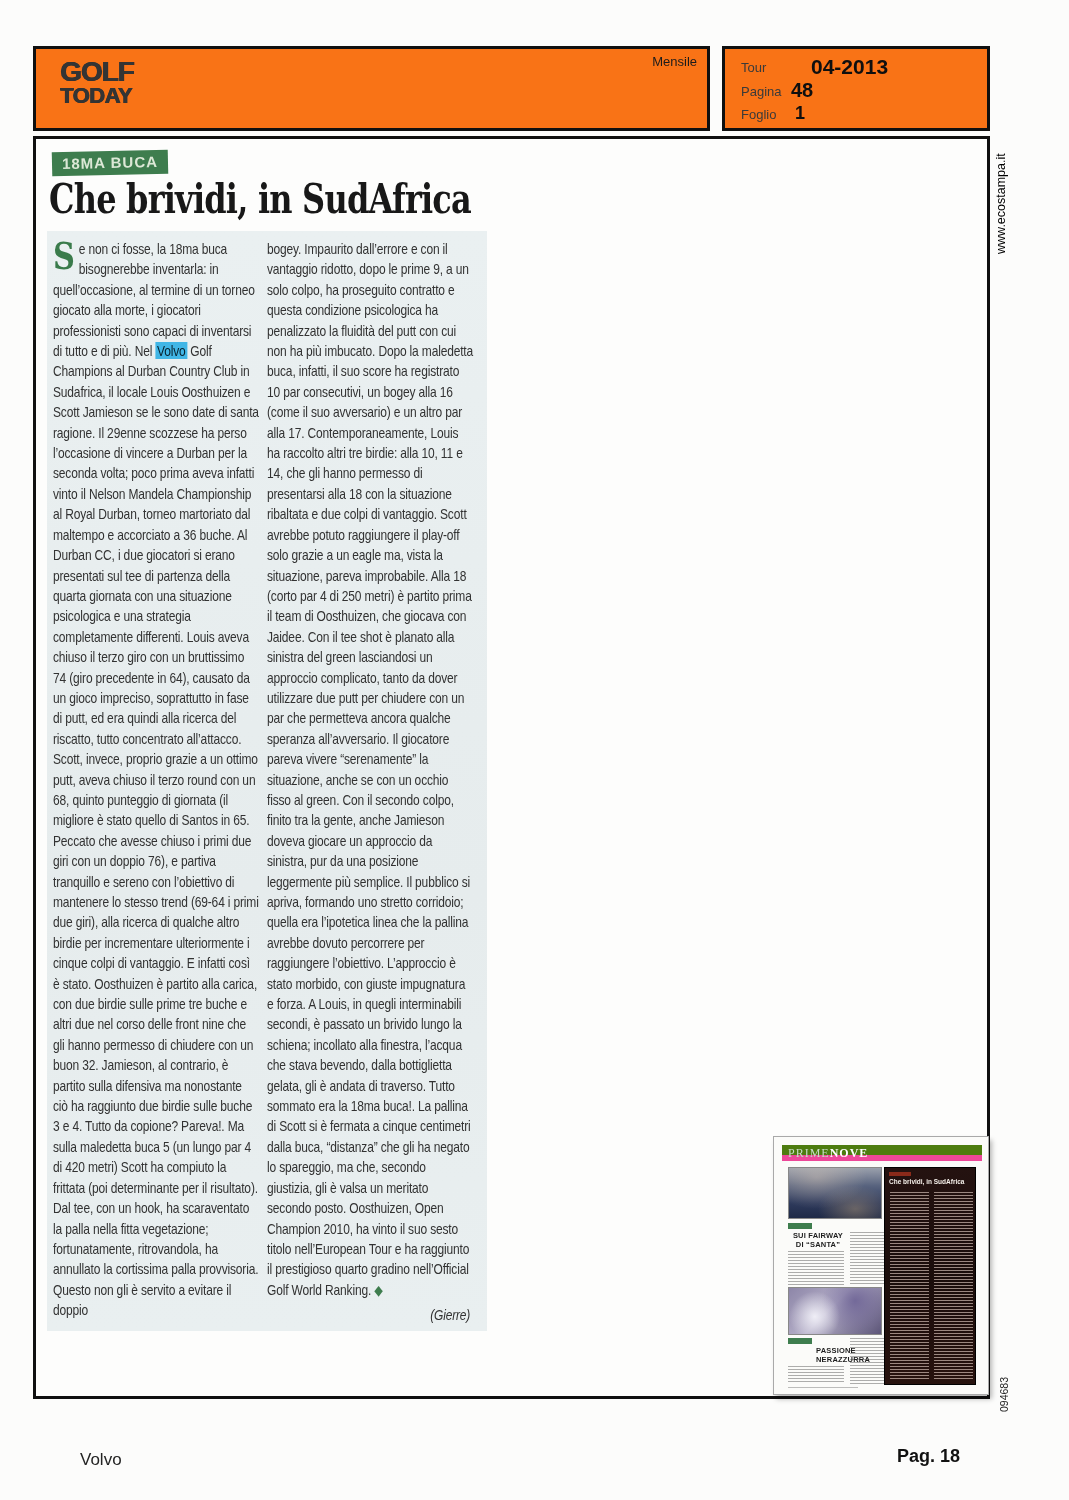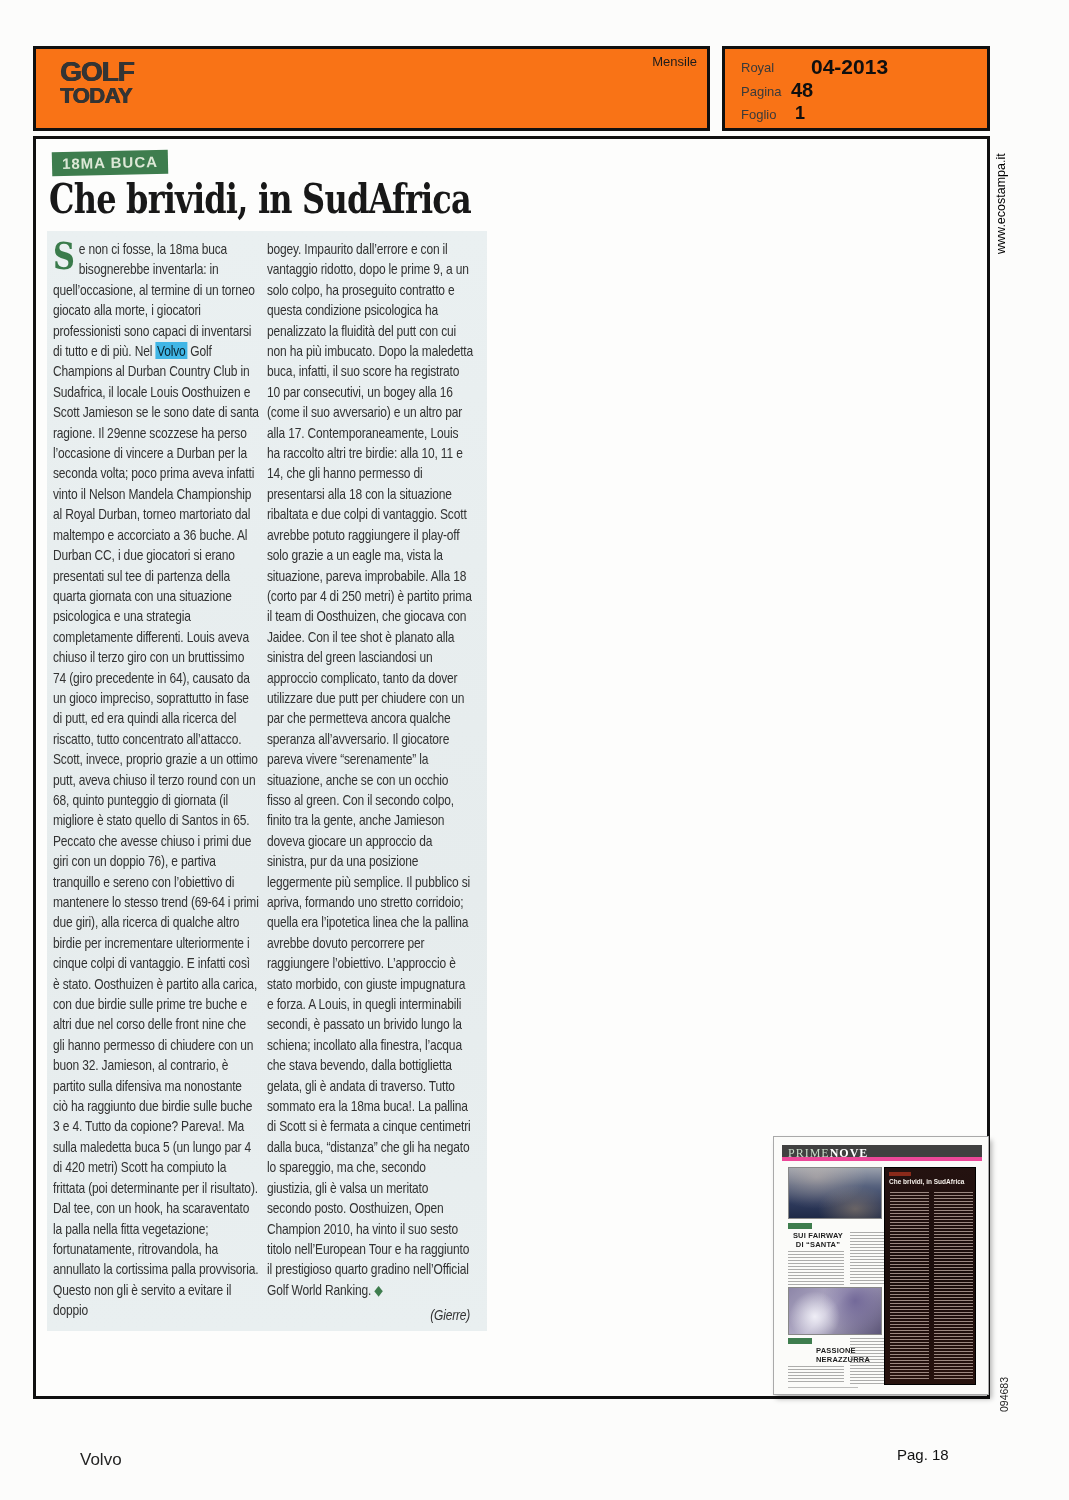--- a/index.html
+++ b/index.html
@@ -73,23 +73,23 @@
   #byline { text-align:right; font-style:italic; margin-top:5px; padding-right:4px; }
 
   
   #thumb {
     position:absolute; left:737px; top:997px; width:216px; height:259px;
     background:#fbfbf9; border:1px solid #a9a9a9;
     box-shadow:3px 4px 5px rgba(0,0,0,0.28);
   }
   #thumb-masthead {
     position:absolute; left:8px; top:8px; width:200px; height:16px;
-    background:#404040; color:#fff; line-height:16px; padding-left:6px;
+    background:#4d7c0f; color:#fff; line-height:16px; padding-left:6px;
     font-family:"Liberation Serif", serif; font-size:12px; letter-spacing:1px;
-    border-bottom:4px solid #ec4899;
+    border-bottom:6px solid #ec4899;
   }
   #thumb-masthead .light { color:#c9dcc9; }
   #thumb-masthead .bold  { color:#ffffff; font-weight:bold; }
   .thumb-photo { position:absolute; border:1px solid #888; }
   #thumb-photo1 {
     left:14px; top:30px; width:94px; height:52px;
     background:
       radial-gradient(ellipse at 30% 18%, rgba(225,205,185,0.4), transparent 55%),
       radial-gradient(ellipse at 72% 82%, rgba(255,210,140,0.3), transparent 40%),
       linear-gradient(180deg,#9aa0ac 0%,#59647f 35%,#2e3a5c 70%,#1f2a47 100%);
@@ -142,37 +142,37 @@
 
   
   #disclaimer-strip {
     position:absolute; left:0; top:1404px; width:1047px; height:23px;
     background:#fffffe; border-top:3px solid #000; border-bottom:3px solid #000;
     border-right:3px solid #000;
     text-align:center; font-family:"Liberation Mono", monospace;
     font-size:13.5px; line-height:17px; word-spacing:7px; color:#0d0d0d;
   }
   #client   { position:absolute; left:80px;  top:1450px; font-size:17px; color:#242424; }
-  #page-ref { position:absolute; left:897px; top:1446px; font-size:15px; font-weight:normal; color:#111; }
+  #page-ref { position:absolute; left:897px; top:1446px; font-size:18px; font-weight:bold; color:#111; }
 </style>
 </head>
 <body>
 
 <div id="page">
 
   <div class="box" id="logo-box">
     <div id="logo">
       <div class="l1">GOLF</div>
       <div class="l2">TODAY</div>
     </div>
     <div id="frequency">Mensile</div>
   </div>
 
   <div class="box" id="meta-box">
-    <div class="meta-label" id="m-l0">Royal</div>
+    <div class="meta-label" id="m-l0">Tour</div>
     <div class="meta-value" id="m-v0">04-2013</div>
     <div class="meta-label" id="m-l1">Pagina</div>
     <div class="meta-value" id="m-v1">48</div>
     <div class="meta-label" id="m-l2">Foglio</div>
     <div class="meta-value" id="m-v2">1</div>
   </div>
 
   <div class="vertical-text" id="website">www.ecostampa.it</div>
   <div class="vertical-text" id="code">094683</div>
 

